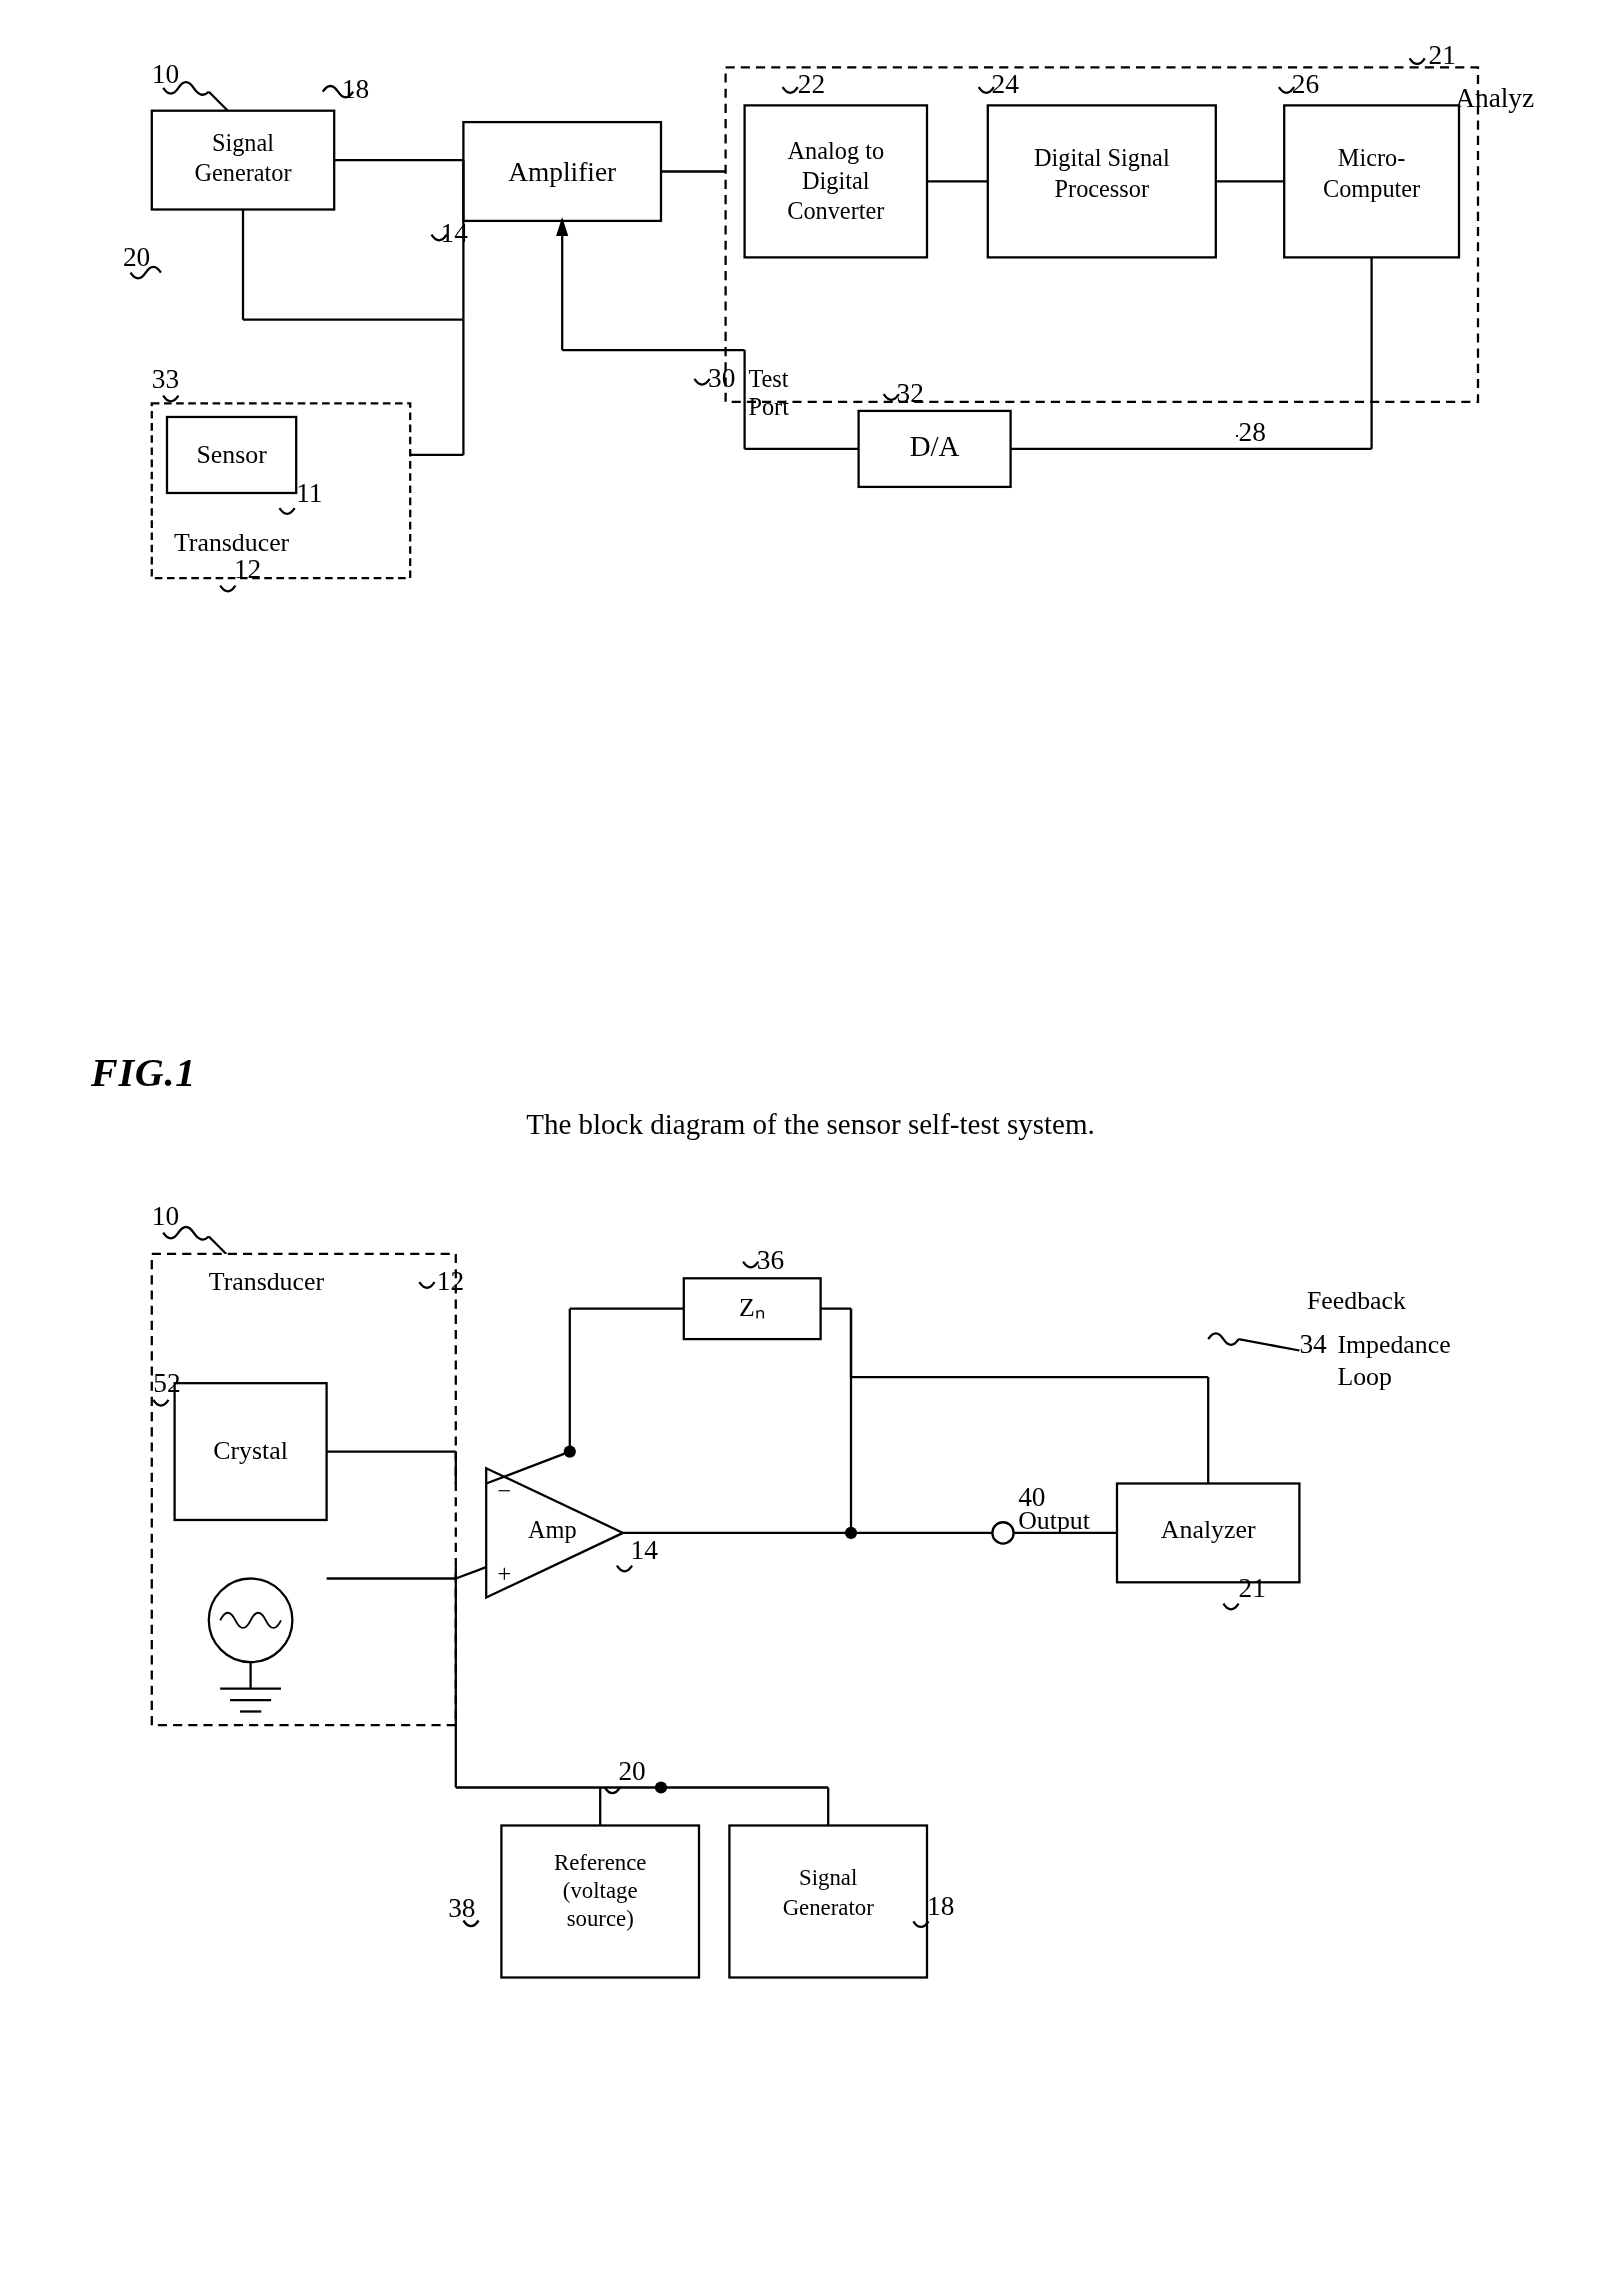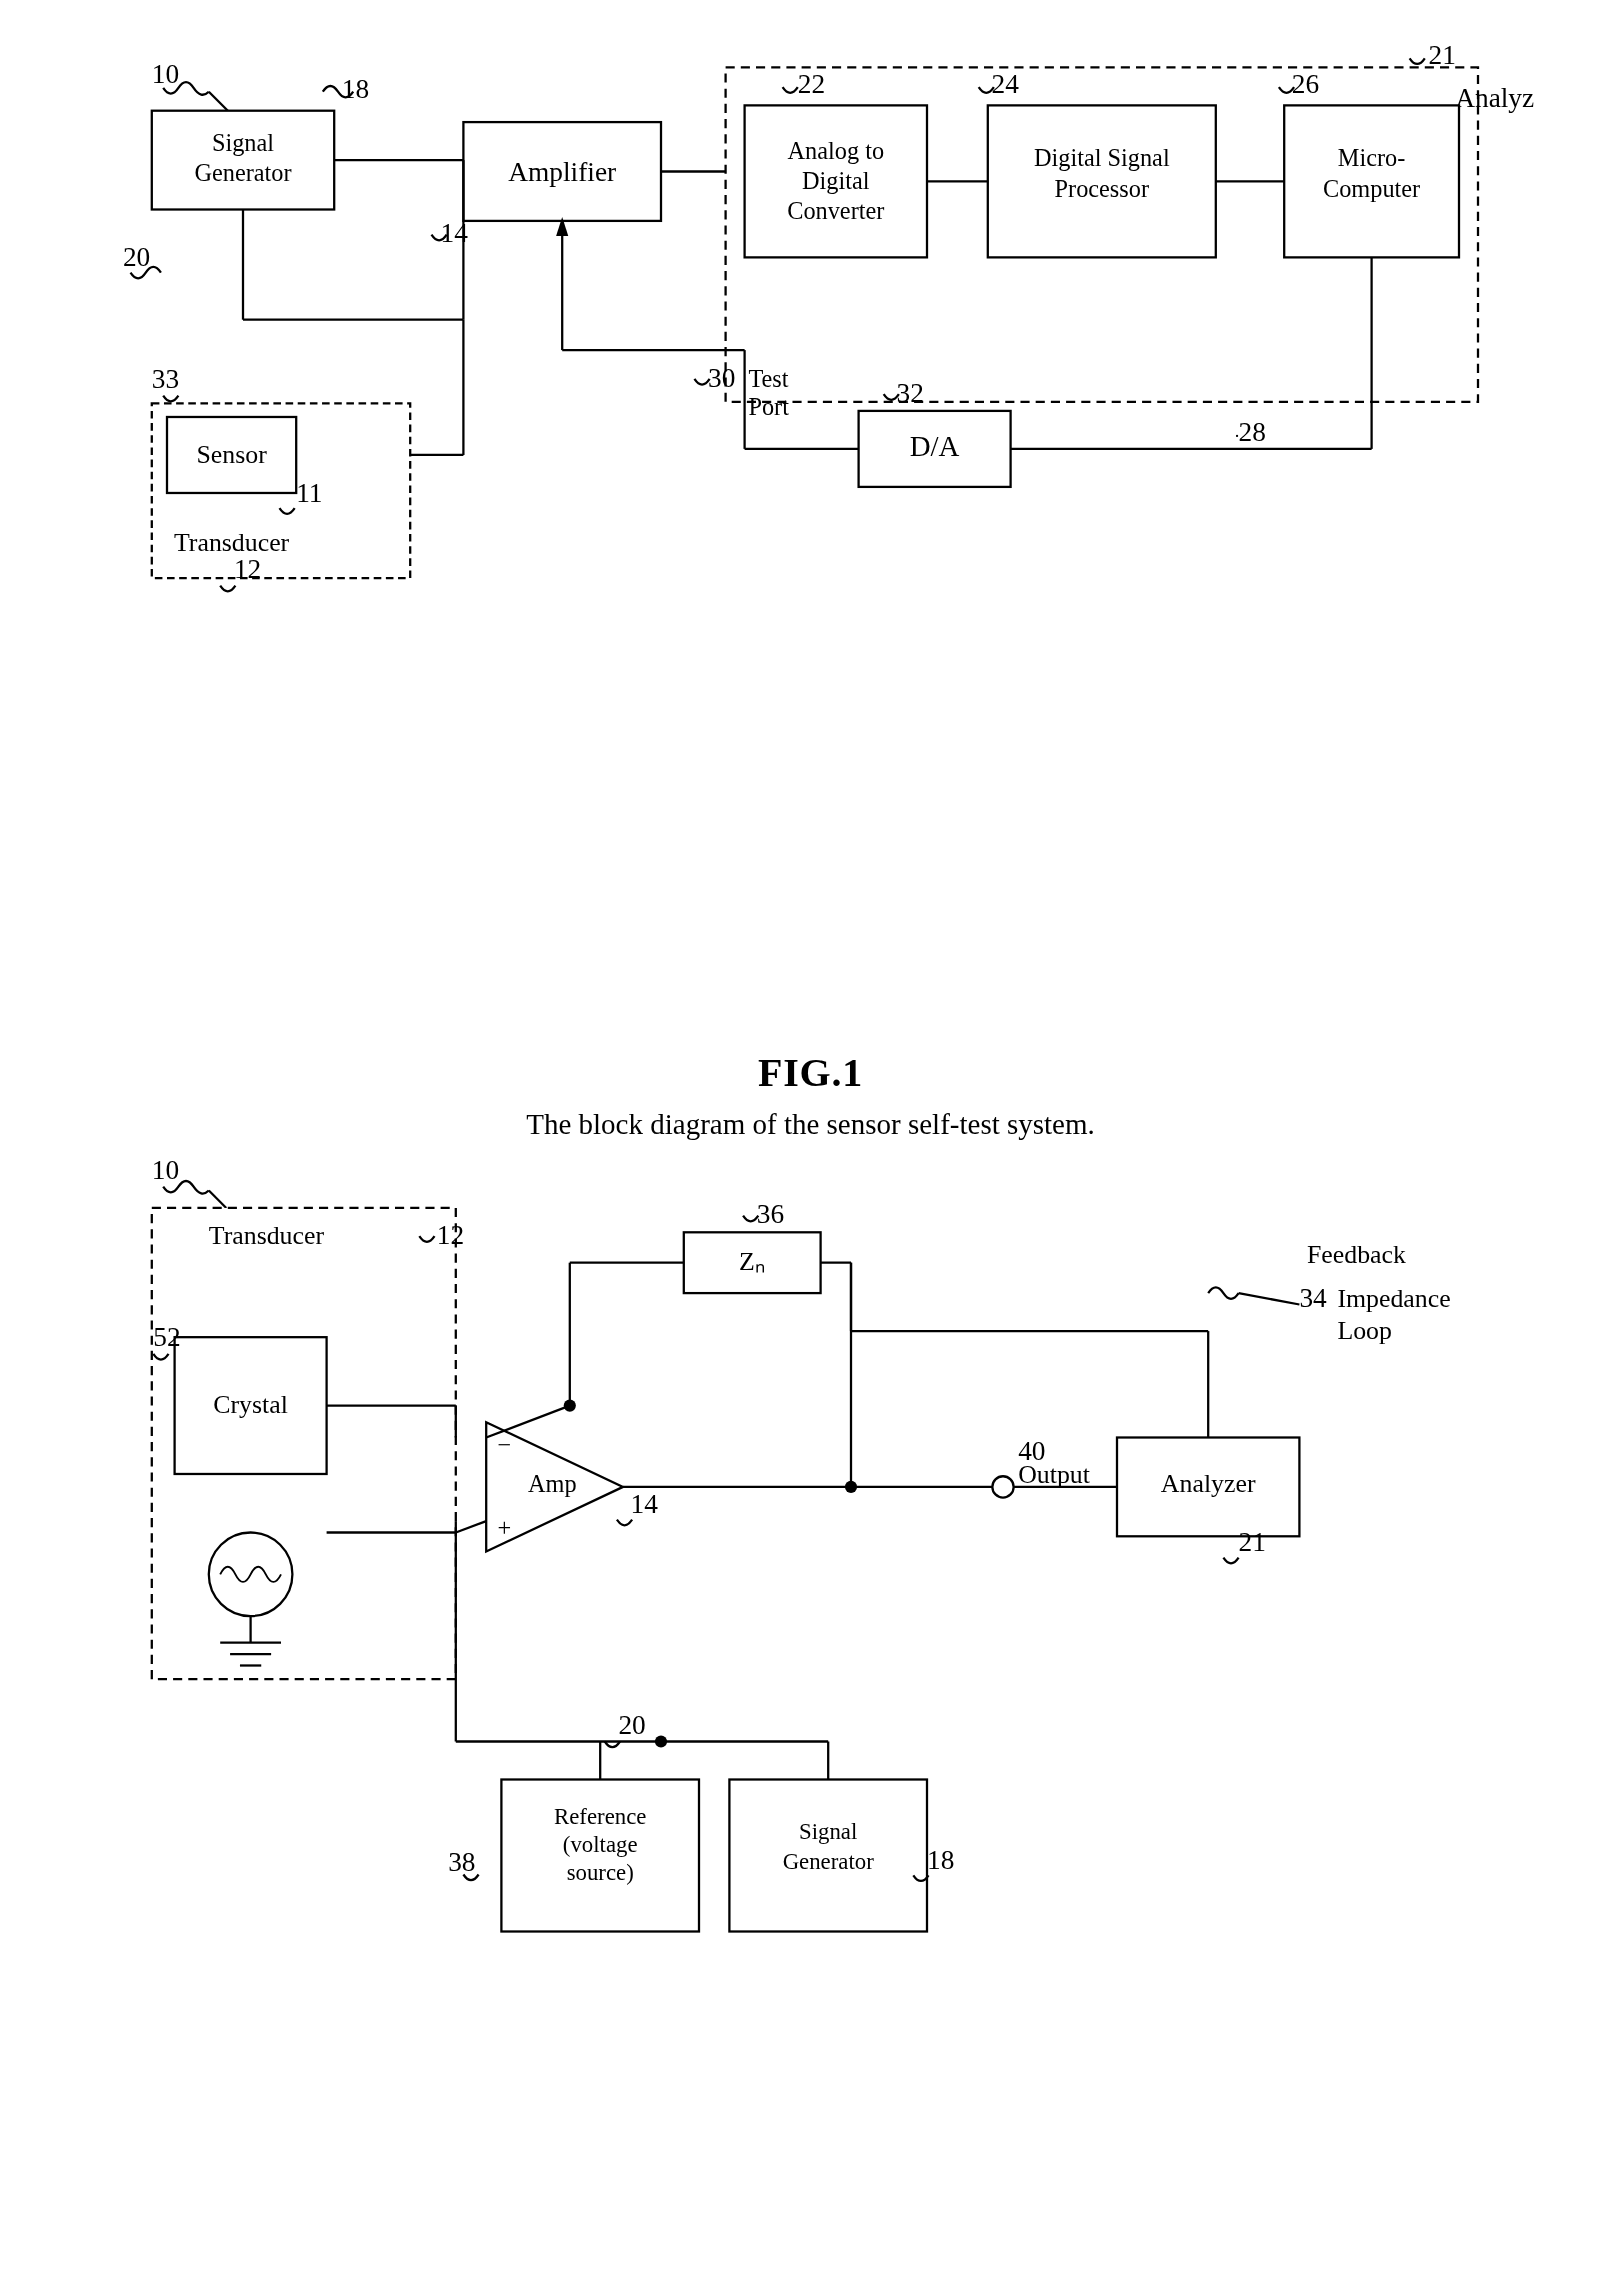--- a/index.html
+++ b/index.html
@@ -27,29 +27,30 @@
     }
     .fig2-container {
       position: relative;
       width: 100%;
       height: 1140px;
     }
     svg text {
       font-family: 'Times New Roman', Times, serif;
     }
     .fig-label {
-      text-align: center;
       font-size: 40px;
       font-weight: bold;
+      font-style: italic;
       margin: 7.6px 0 12px 0;
       letter-spacing: 0.8px;
     }
     .fig-caption {
       text-align: center;
       font-size: 29px;
+      margin-bottom: 46px;
     }
   </style>
 </head>
 <body>
 
 <div class="page">
 
   <div class="fig1-container">
     <svg width="1444" height="897" viewBox="0 0 1900 1180" xmlns="http://www.w3.org/2000/svg">
 

